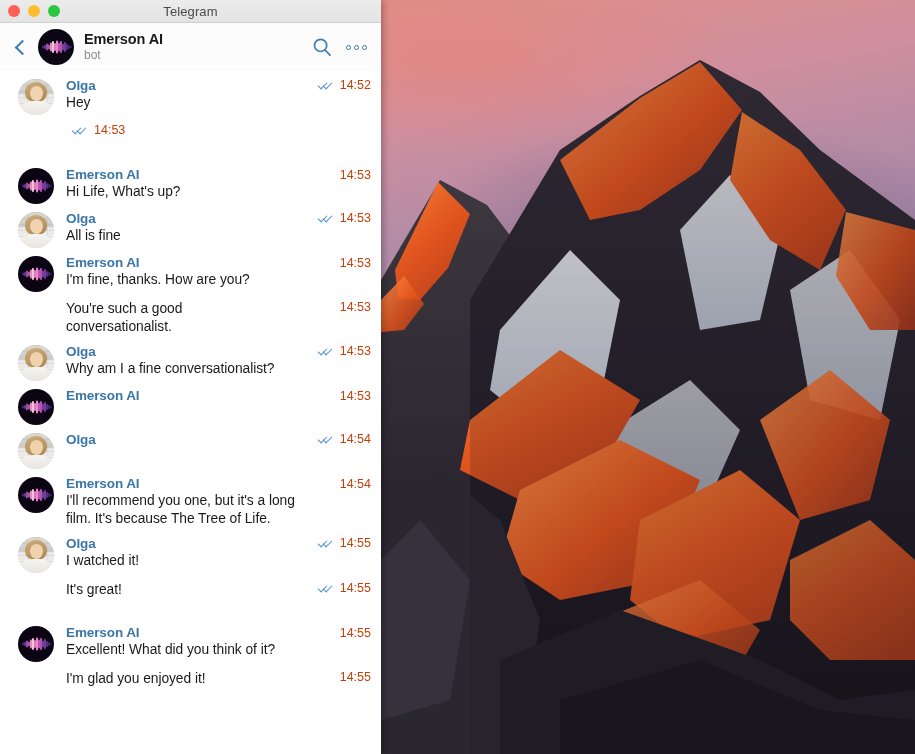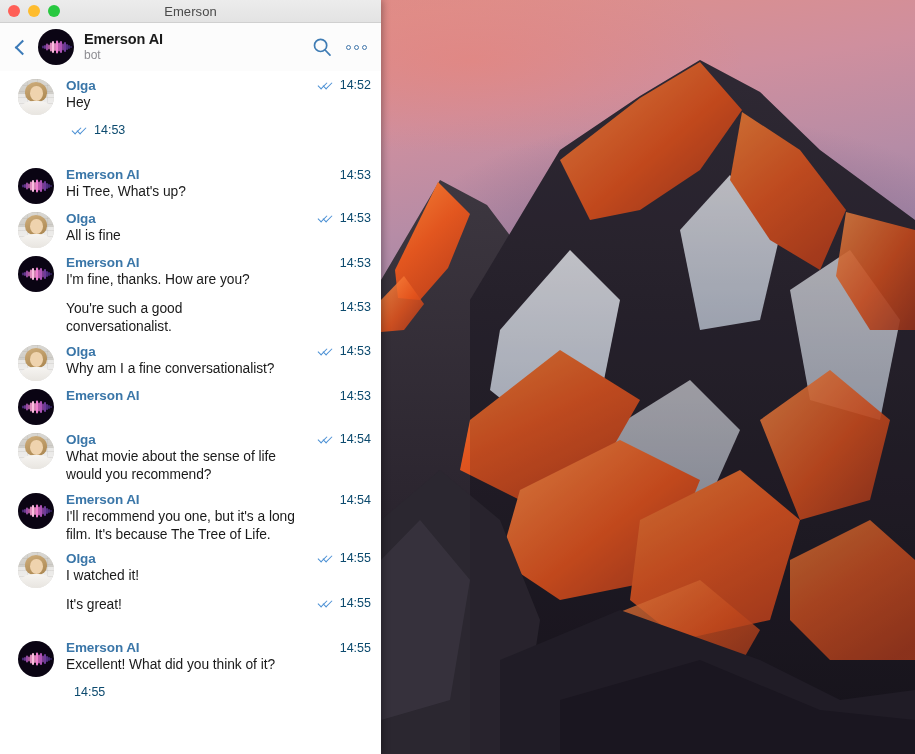--- a/index.html
+++ b/index.html
@@ -210,21 +210,21 @@
   }
   .meta {
     display: flex;
     align-items: center;
     gap: 5px;
     flex: 0 0 auto;
     padding-left: 8px;
   }
   .time {
     font-size: 12.5px;
-    color: #0c4a6e;
+    color: #c2410c;
     white-space: nowrap;
   }
   .ticks {
     width: 15px; height: 10px;
     position: relative;
     flex: 0 0 15px;
   }
   .ticks i {
     position: absolute;
     display: block;
@@ -371,21 +371,21 @@
   </div>
 
   <div id="window">
 
     <div id="titlebar">
       <div class="traffic">
         <div class="light red"></div>
         <div class="light yellow"></div>
         <div class="light green"></div>
       </div>
-      <div class="app-title">Emerson</div>
+      <div class="app-title">Telegram</div>
     </div>
 
     <div id="chat-header">
       <div id="back-btn">
         <span class="chevron-left"></span>
       </div>
       <div id="header-avatar">
         <span class="hdr-wave">
             <b style="left: 2px; height: 3px; background: rgb(106, 62, 168); opacity: 0.64;"></b>
             <b style="left: 4px; height: 4px; background: rgb(141, 79, 192); opacity: 0.703;"></b>
@@ -491,21 +491,21 @@
                 </span>
               </div>
             </div>
             <div class="bubble">
               <div class="line-top">
                 <div class="sender">Emerson AI</div>
                 <div class="meta">
                   <span class="time">14:53</span>
                 </div>
               </div>
-              <div class="text">Hi Tree, What's up?</div>
+              <div class="text">Hi Life, What's up?</div>
             </div>
           </div>
         </div>
         <div class="msg-group">
           <div class="msg-row">
             <div class="avatar">
               <div class="av-olga">
                 <span class="brick"></span>
                 <span class="hair"></span>
                 <span class="face"></span>
@@ -645,22 +645,20 @@
               <div class="line-top">
                 <div class="sender">Olga</div>
                 <div class="meta">
                   <span class="ticks">
                     <i class="t1"></i>
                     <i class="t2"></i>
                   </span>
                   <span class="time">14:54</span>
                 </div>
               </div>
-              <div class="text">What movie about the sense of life
-would you recommend?</div>
             </div>
           </div>
         </div>
         <div class="msg-group">
           <div class="msg-row">
             <div class="avatar">
               <div class="av-ai">
                 <span class="wave">
                   <b style="left: 2px; height: 3px; background: rgb(106, 62, 168); opacity: 0.64;"></b>
                   <b style="left: 4px; height: 4px; background: rgb(141, 79, 192); opacity: 0.703;"></b>
@@ -762,20 +760,21 @@
                   <span class="time">14:55</span>
                 </div>
               </div>
               <div class="text">Excellent! What did you think of it?</div>
             </div>
           </div>
           <div class="msg-row cont-row">
             <div class="avatar spacer"></div>
             <div class="bubble">
               <div class="text-with-meta">
+                <div class="text">I'm glad you enjoyed it!</div>
                 <div class="meta">
                   <span class="time">14:55</span>
                 </div>
               </div>
             </div>
           </div>
         </div>
       </div>
 
   </div>

